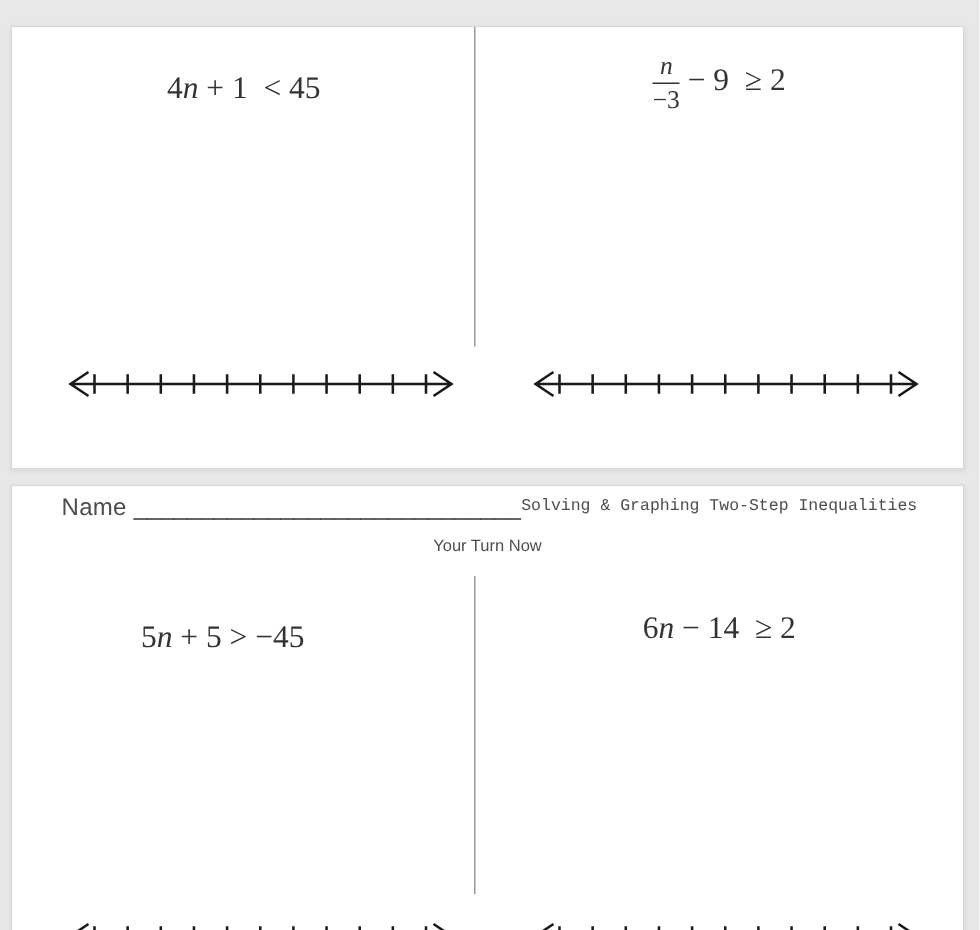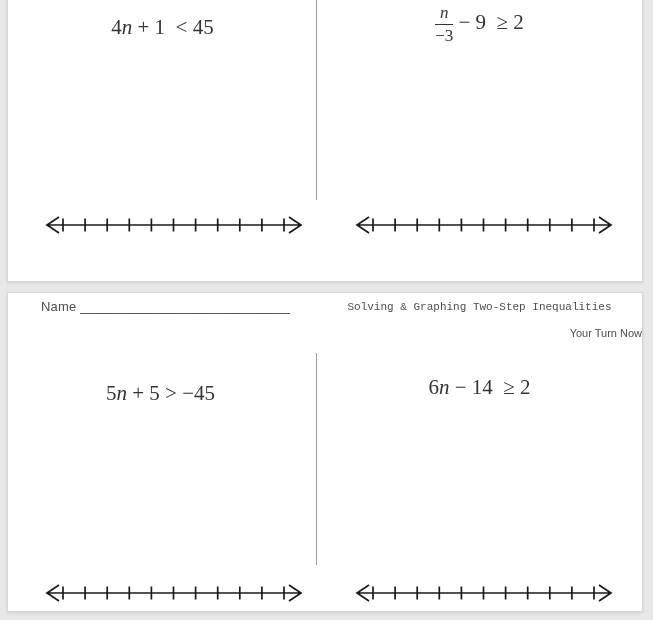--- a/index.html
+++ b/index.html
@@ -2,21 +2,21 @@
 <html><head>
 <meta charset="utf-8">
 <style>
   * { margin:0; padding:0; box-sizing:border-box; }
   html,body { width:653px; height:620px; overflow:hidden; }
   body {
     background:#e8e8e8;
     font-family:"Liberation Sans", sans-serif;
     position:relative;
   }
-  .viewer { position:absolute; inset:0; }
+  .viewer { position:absolute; inset:0;margin-top:31px; }
   .page {
     position:absolute;
     left:7px;
     width:636px;
     background:#ffffff;
     border:1px solid #d6d6d6;
     box-shadow:0 1px 3px rgba(0,0,0,0.10);
   }
   .page1 { top:-14px; height:296px; }
   .page2 { top:292px; height:320px; }
@@ -32,57 +32,57 @@
     position:absolute;
     font-family:"Liberation Serif", serif;
     font-size:21px;
     color:#333333;
     white-space:pre;
     text-align:center;
   }
   .eq .var { font-style:italic; }
   .eq1 { left:0; top:28px; width:309px; }
   .eq2 { left:309px; top:16px; width:325px; }
-  .eq3 { left:12px; top:88px; width:281px; }
+  .eq3 { left:0; top:88px; width:281px; }
   .eq4 { left:309px; top:82px; width:325px; }
   .frac {
     display:inline-flex;
     flex-direction:column;
     align-items:center;
     vertical-align:middle;
     font-size:17px;
     line-height:1.15;
   }
   .frac .bar { align-self:stretch; height:1.5px; background:#333333; margin:1px 0; }
   .nline { position:absolute; width:264px; height:26px; }
   .nl-left  { left:34px; }
   .nl-right { left:344px; }
   .p1nl { top:225px; }
   .p2nl { top:287px; }
   .header-name {
     position:absolute;
     left:33px; top:6px;
-    font-size:13px;
+    font-size:16px;
     color:#4d4d4d;
     letter-spacing:0.2px;
     white-space:pre;
   }
   .header-name .blank { color:#333333; letter-spacing:0; }
   .header-title {
     position:absolute;
     left:309px; top:8px; width:325px;
     text-align:center;
     font-size:11px;
     color:#4d4d4d;
     font-family:Liberation Mono, monospace;
   }
   .subtitle {
     position:absolute;
     left:0; top:34px; width:100%;
-    text-align:right;
+    text-align:center;
     font-size:11px;
     color:#4d4d4d;
   }
 </style>
 </head>
 <body>
 
 <div class="viewer">
 
   <div class="page page1">

